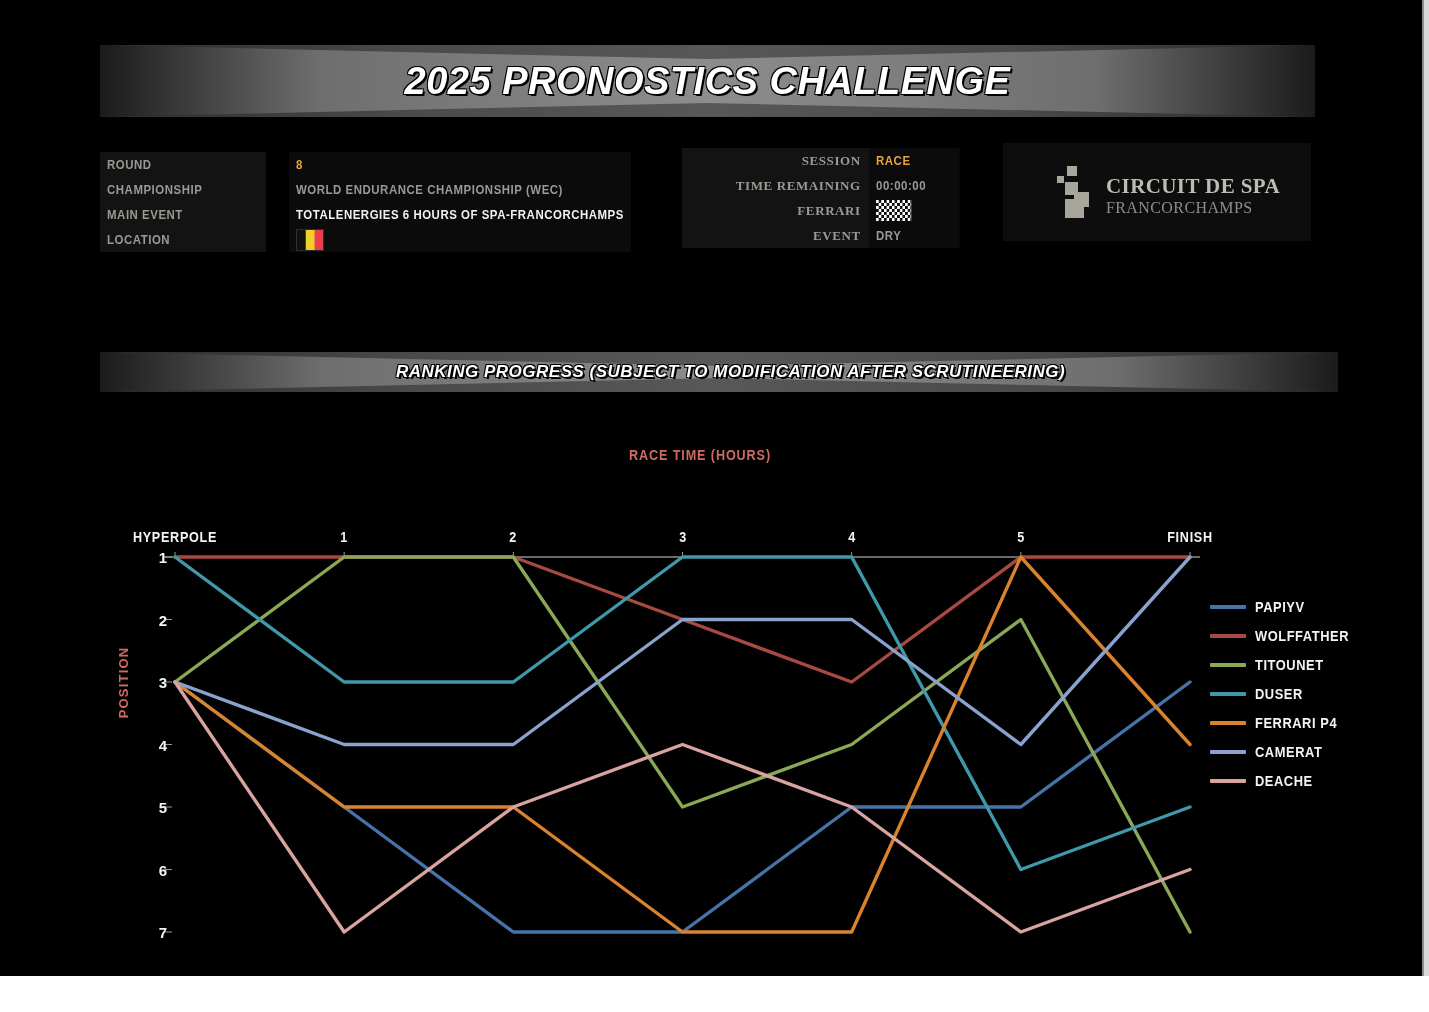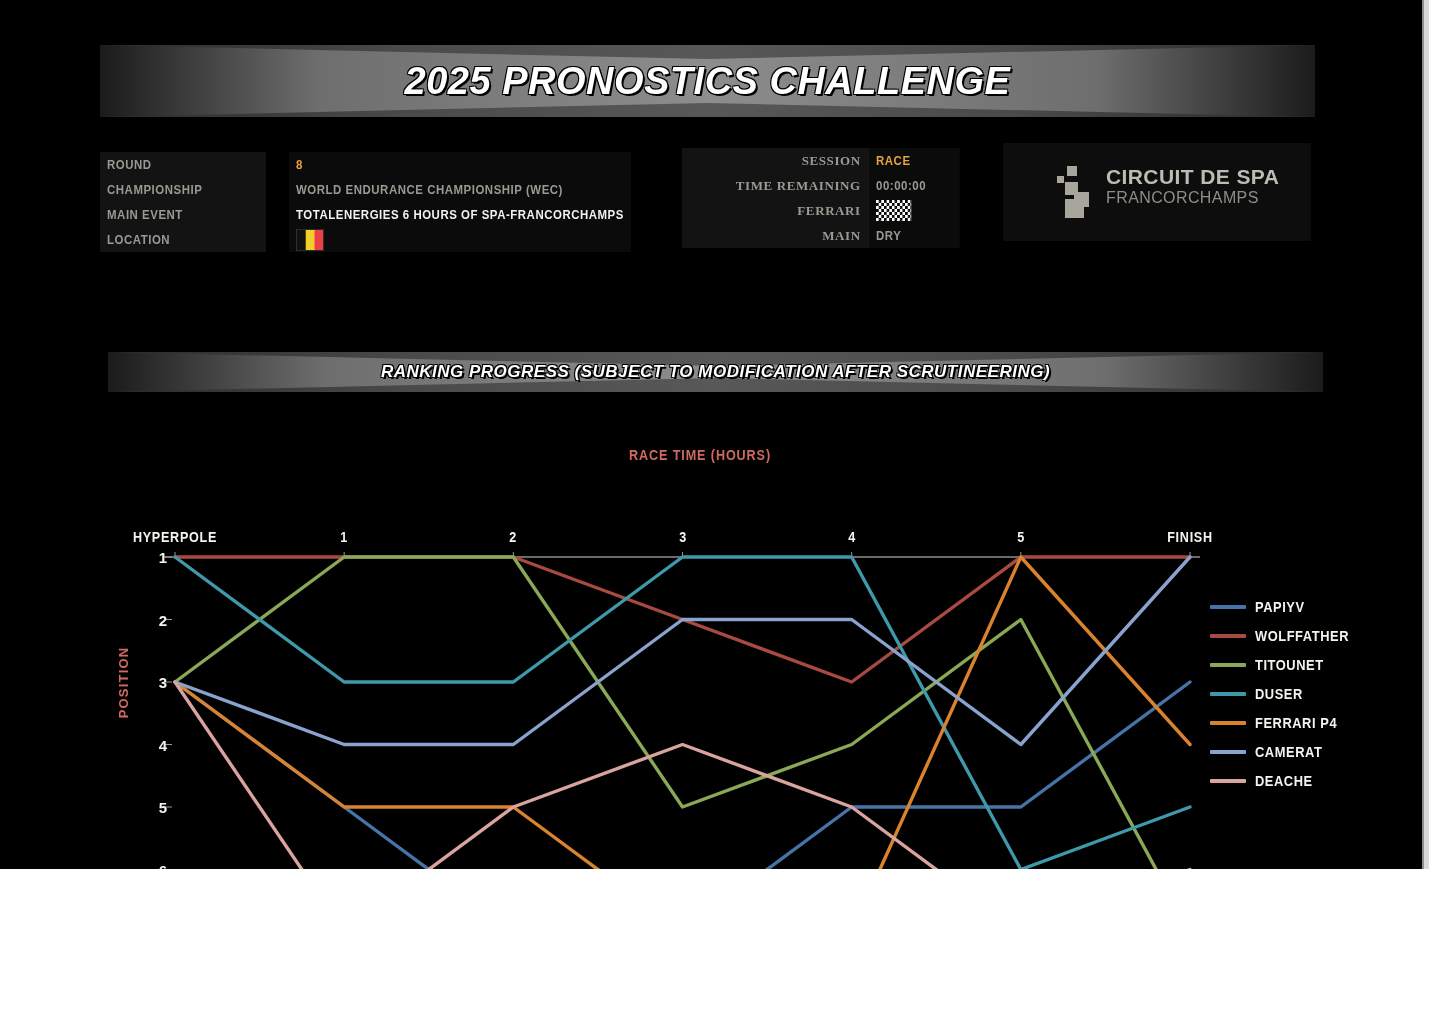--- a/index.html
+++ b/index.html
@@ -1,20 +1,20 @@
 <!DOCTYPE html>
 <html><head>
 <meta charset="utf-8">
 <style>
   html,body{margin:0;padding:0;background:#ffffff;}
   body{font-family:"Liberation Sans",sans-serif;}
 
   #root{
     position:relative;
-    width:1429px;height:869px;
+    width:1429px;height:976px;
     background:#000000;
     overflow:hidden;
     box-sizing:border-box;
   }
   
   #frame-edge{
     position:absolute;left:0;top:0;width:1429px;height:1012px;
     border-right:6px solid #d9d9d9;
     border-bottom:6px solid #d9d9d9;
     box-sizing:border-box;
@@ -45,21 +45,21 @@
     position:relative;z-index:3;
     color:#ffffff;
     font-style:italic;
     font-weight:bold;
     letter-spacing:0.5px;
     text-shadow:2px 2px 0 #000, -1px -1px 0 #000, 1px -1px 0 #000, -1px 1px 0 #000;
     white-space:nowrap;
   }
   #title-banner{left:100px;top:45px;width:1215px;height:72px;}
   #title-banner .banner-text{font-size:38px;}
-  #ranking-banner{left:108px;top:352px;width:1215px;height:40px;}
+  #ranking-banner{left:100px;top:352px;width:1215px;height:40px;padding-left:23px;}
   #ranking-banner .banner-text{font-size:17px;}
 
   
   .info-table{position:absolute;border-collapse:collapse;}
   .info-table td{
     height:25px;
     padding:0 8px;
     font-size:13px;
     font-weight:bold;
     letter-spacing:0.6px;
@@ -100,21 +100,21 @@
     background-size:6px 6px;
     background-position:0 0, 3px 3px;
   }
 
   
   #logo-box{
     position:absolute;left:1003px;top:143px;width:308px;height:98px;
     background:#0d0d0d;
     display:flex;align-items:center;
   }
-  #logo-inner{display:flex;align-items:flex-start;margin-left:54px;}
+  #logo-inner{display:flex;align-items:flex-end;margin-left:54px;font-family:Liberation Serif, serif;}
   #logo-mark{position:relative;width:38px;height:52px;margin-right:11px;}
   #logo-mark i{position:absolute;background:#a8a69c;display:block;}
   #logo-words{display:flex;flex-direction:column;line-height:1;padding-bottom:2px;}
   #logo-line1{color:#bdbbb2;font-size:21px;font-weight:bold;letter-spacing:0.4px;}
   #logo-line2{color:#8e8d86;font-size:16px;font-weight:normal;letter-spacing:0.4px;margin-top:3px;}
 
   
   #chart-wrap{position:absolute;left:0;top:420px;width:1429px;height:520px;}
   #chart-title{
     position:absolute;left:540px;top:27px;width:320px;text-align:center;
@@ -184,21 +184,21 @@
         </tr>
         <tr>
           <td class="lbl">TIME REMAINING</td>
           <td class="val v-gray">00:00:00</td>
         </tr>
         <tr>
           <td class="lbl">FERRARI</td>
           <td class="val v-white"><span class="flag-checker"></span></td>
         </tr>
         <tr>
-          <td class="lbl">MAIN</td>
+          <td class="lbl">EVENT</td>
           <td class="val v-gray">DRY</td>
         </tr>
       </tbody>
   </table>
 
   <div id="logo-box">
     <div id="logo-inner">
       <div id="logo-mark">
         <i style="left:0px;  top:10px; width:7px;  height:7px;"></i>
         <i style="left:10px; top:0px;  width:10px; height:10px;"></i>

